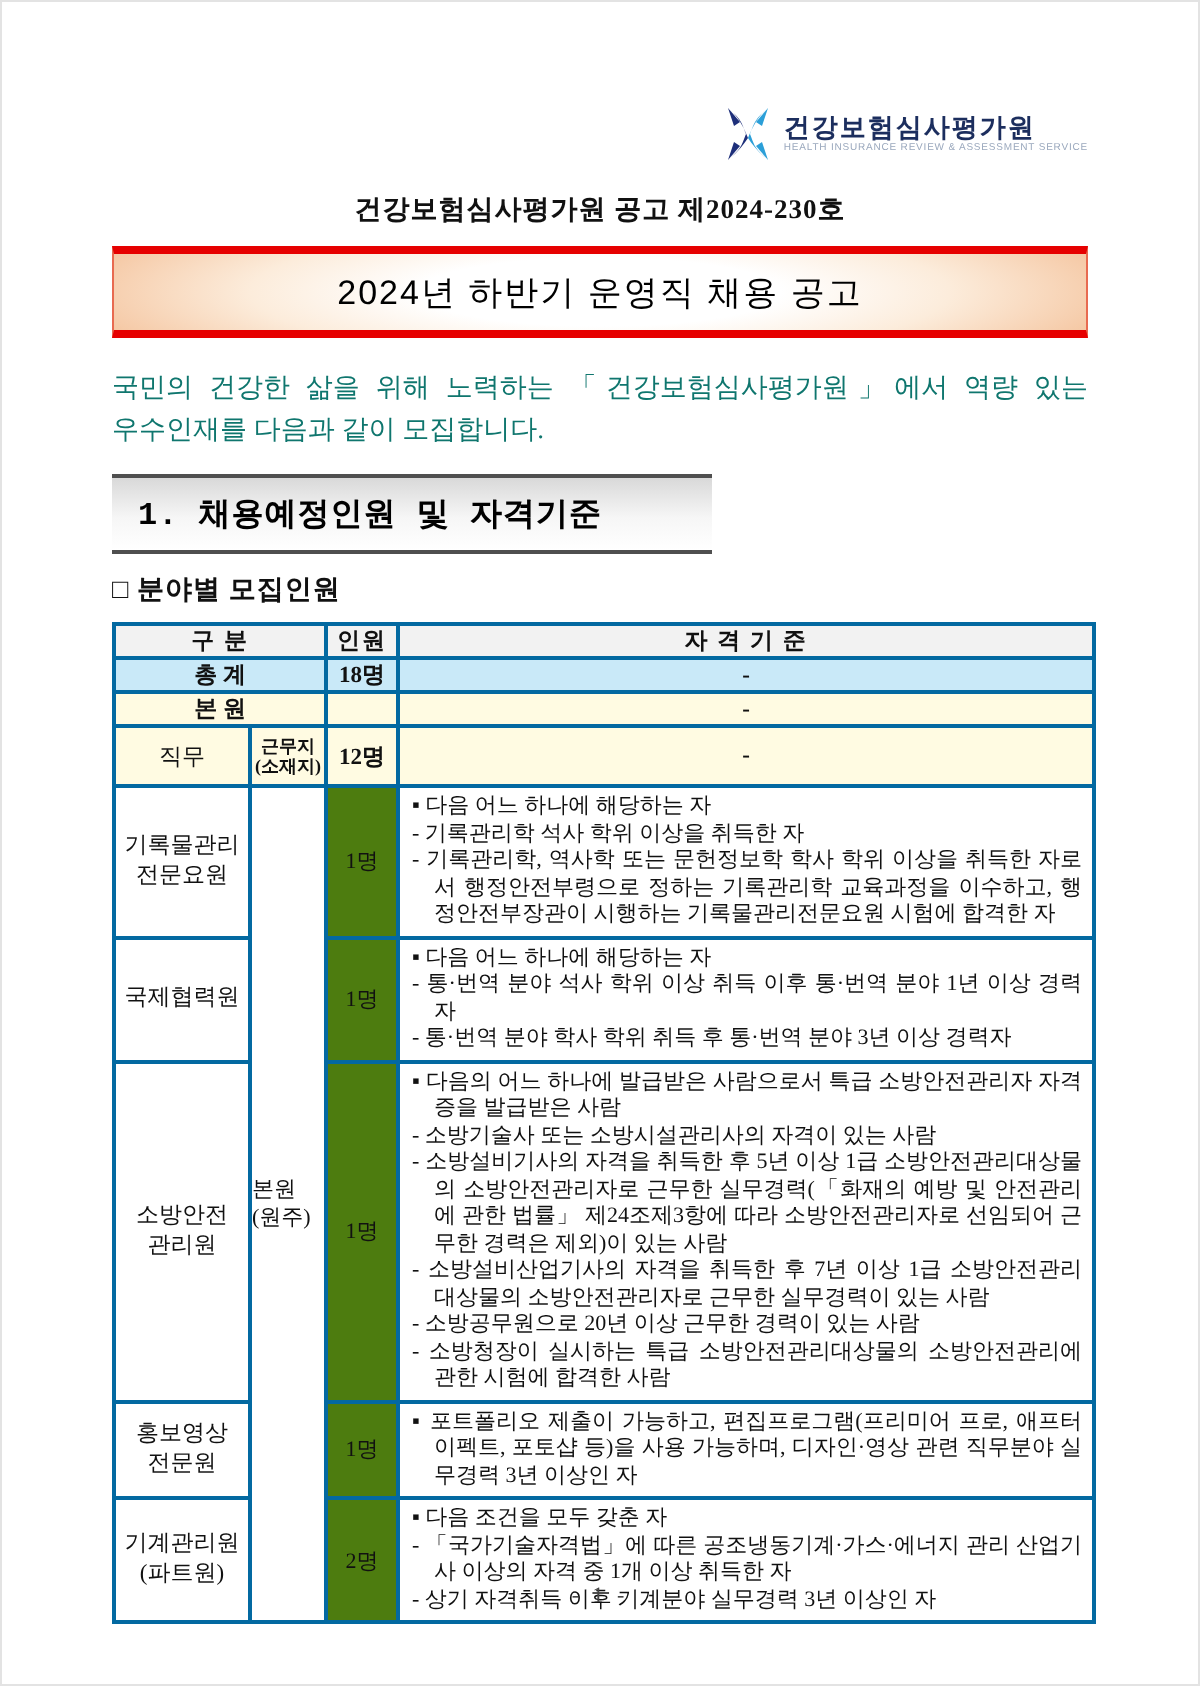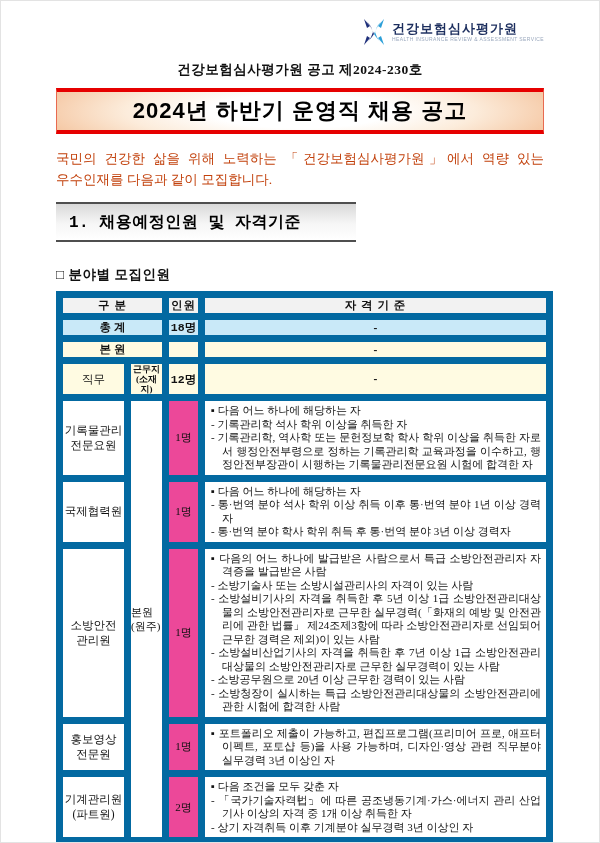--- a/index.html
+++ b/index.html
@@ -1,21 +1,21 @@
 <!DOCTYPE html>
 <html lang="ko"><head>
 <meta charset="utf-8">
 <style>
   * { margin:0; padding:0; box-sizing:border-box; }
   html,body { background:#ffffff; }
   body { font-family:"Liberation Serif","DejaVu Serif",serif; color:#111; }
   .page {
     position:relative; width:600px; height:843px; margin:0 auto;
     background:#ffffff; border:1px solid #e3e3e3;
-    padding:18px 55px 0 55px; overflow:hidden;
+    padding:53px 55px 0 55px; overflow:hidden;
   }
 
   
   .logo-row { display:flex; justify-content:flex-end; align-items:flex-start; height:32px; }
   .logo { display:flex; align-items:center; gap:6px; }
   .logo-mark { width:24px; height:26px; flex:0 0 auto; }
   .logo-text-wrap { display:flex; flex-direction:column; }
   .logo-name { font-family:"Liberation Sans","DejaVu Sans",sans-serif; font-weight:bold;
     font-size:13px; letter-spacing:1px; color:#1c2e5e; line-height:14px; }
   .logo-sub { font-family:"Liberation Sans","DejaVu Sans",sans-serif; font-size:5px;
@@ -25,60 +25,60 @@
   .doc-number { margin-top:10px; font-size:13.5px; font-weight:600; letter-spacing:.5px;text-align:center; }
 
   
   .title-box {
     margin-top:9px; height:46px;
     border-top:4px solid #e60000; border-bottom:4px solid #e60000;
     border-left:1px solid #e86a50; border-right:1px solid #e86a50;
     background:radial-gradient(ellipse 62% 150% at 50% 50%, #ffffff 30%, #fcecdb 58%, #f2b88c 100%);
     display:flex; align-items:center; justify-content:center;
   }
-  .title-text { font-family:"Liberation Sans","DejaVu Sans",sans-serif; font-weight:bold;
-    font-size:22px; letter-spacing:1px; color:#000; }
-
-  
-  .intro { margin-top:14px; font-size:13.5px; line-height:21px; color:#c2410c; }
+  .title-text { font-family:"Liberation Sans","DejaVu Sans",sans-serif; font-weight:normal;
+    font-size:17px; letter-spacing:1px; color:#000; }
+
+  
+  .intro { margin-top:14px; font-size:13.5px; line-height:21px; color:#0f766e; }
   .intro .l1 { text-align:justify; text-align-last:justify; }
 
   
   .section-heading {
     margin-top:12px; width:300px; padding:8px 13px 7px;
     border-top:2px solid #4f4f4f; border-bottom:2px solid #4f4f4f;
     background:linear-gradient(to bottom, #d9d9d9 0%, #f6f6f6 55%, #ffffff 100%);
     font-family:Liberation Mono, monospace; font-weight:bold;
     font-size:16px; letter-spacing:.5px; color:#000;
   }
 
   
-  .subheading { margin-top:24px; font-size:13.5px; font-weight:bold; letter-spacing:.5px; }
+  .subheading { margin-top:9px; font-size:13.5px; font-weight:bold; letter-spacing:.5px; }
 
   
   table.recruit { margin-top:7px; width:490px; border-collapse:collapse; table-layout:fixed;
     border:1.5px solid #4d4d4d; }
-  table.recruit td { border:7px solid #0369a1; vertical-align:middle; }
+  table.recruit td { border:2px solid #0369a1; vertical-align:middle; }
   .col-job { width:68px; } .col-wp { width:38px; } .col-cnt { width:36px; } .col-crit { width:348px; }
 
   tr.hdr td { background:#f2f2f2; font-weight:bold; font-size:11.5px; text-align:center;
     height:17px; letter-spacing:1px; }
   tr.sum-total td { background:#c9e9f8; }
   tr.sum-hq td, tr.sum-duty td { background:#fffbe2; }
   tr.sum-total td, tr.sum-hq td { height:15px; }
   .sum-label { font-weight:bold; font-size:11.5px; text-align:center; }
-  .sum-count { font-weight:bold; font-size:11.5px; text-align:center;font-family:Liberation Mono, monospace; }
+  .sum-count { font-weight:bold; font-size:11.5px; text-align:center; }
   .sum-dash  { font-weight:bold; font-size:11.5px; text-align:center; }
   tr.sum-duty td { height:30px; }
   .duty-label { font-weight:normal; font-size:11.5px; text-align:center; }
   .wp-sub { font-size:9px; line-height:10px; text-align:center; font-weight:bold; }
 
   .cell-name { font-size:11.5px; line-height:15px; text-align:center; background:#fff;margin-top:48px; }
   .cell-workplace { font-size:11px; line-height:14px; text-align:left; background:#fff; }
-  .cell-count { font-size:11px; text-align:center; background:#ec4899; }
+  .cell-count { font-size:11px; text-align:center; background:#4d7c0f; }
   .cell-criteria { background:#fff; padding:3px 5px 3px 6px; }
   .crit-line { font-size:11px; line-height:13.5px; text-align:justify;
     padding-left:11px; text-indent:-11px; color:#111; }
 
   
   .footer { position:absolute; left:0; bottom:38px; width:100%; text-align:center;
     font-size:11px; color:#444; letter-spacing:2px; }
 </style>
 </head>
 <body>

